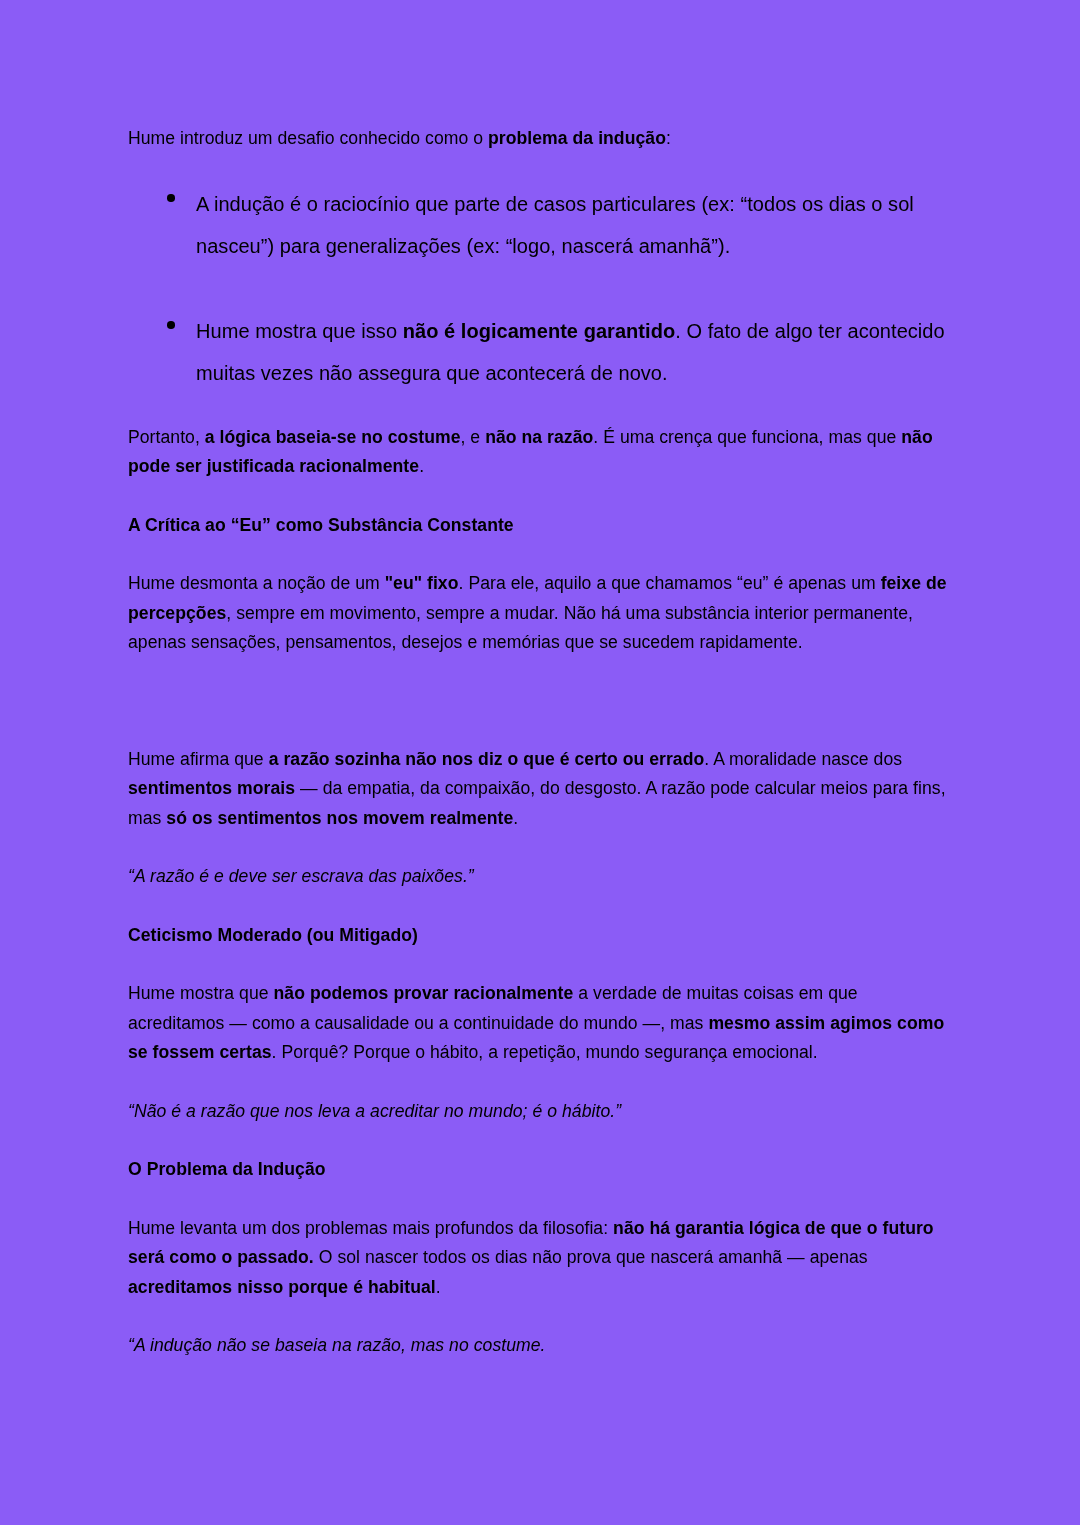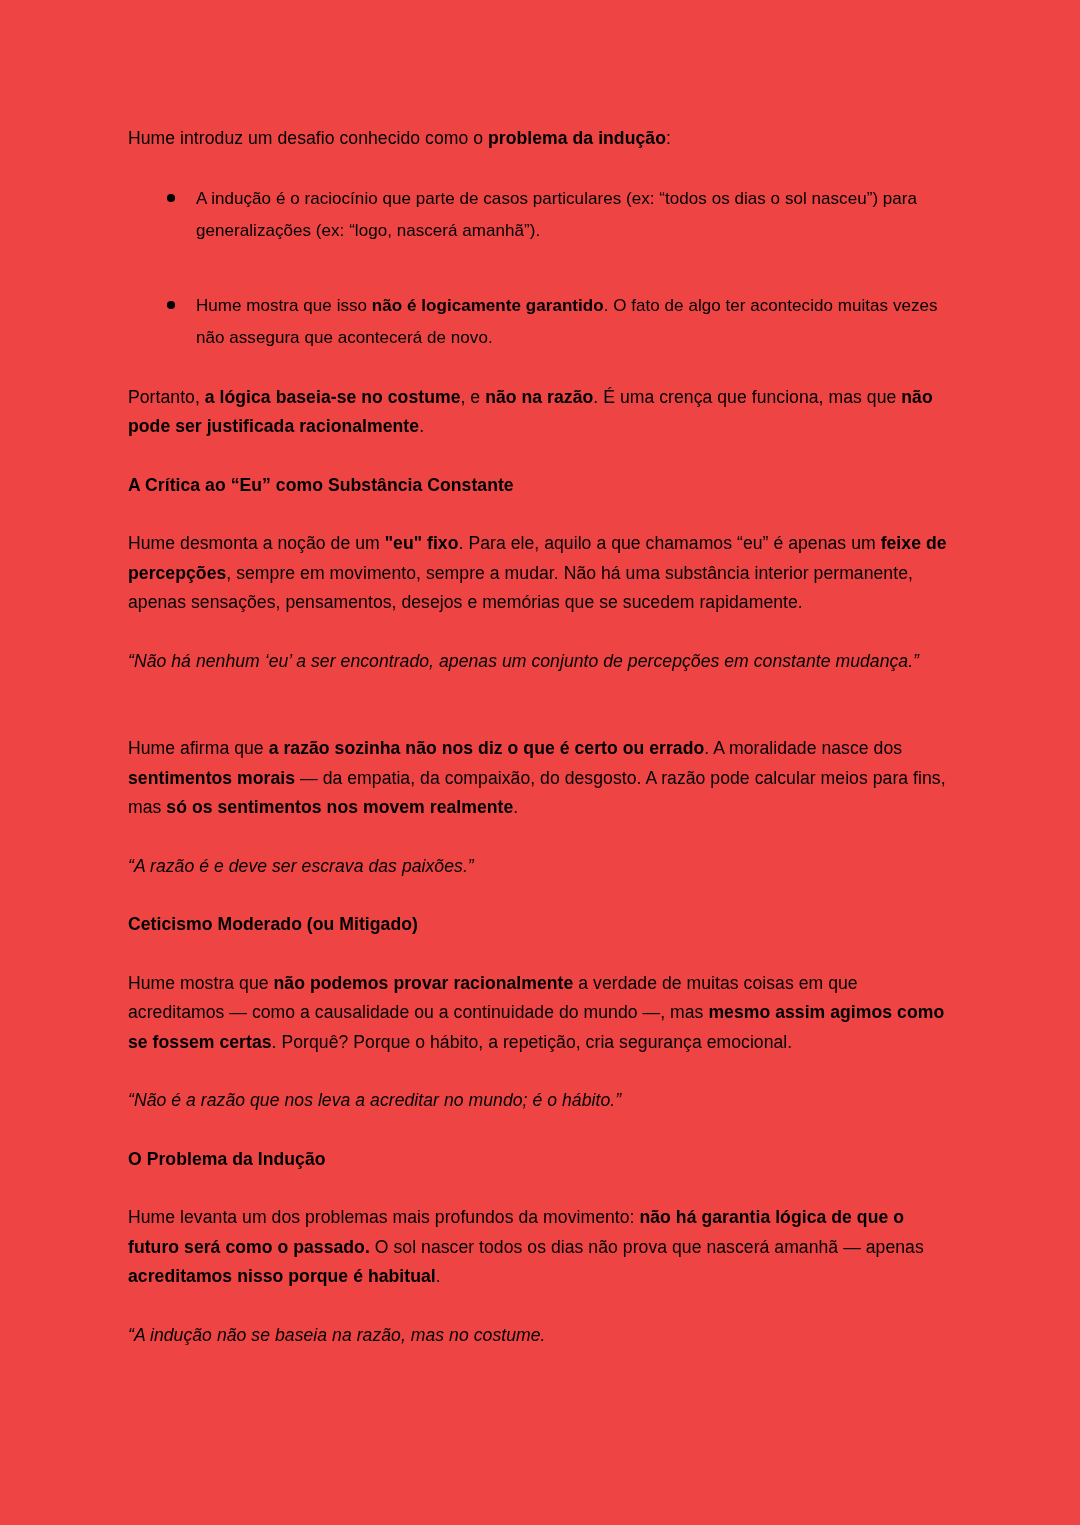--- a/index.html
+++ b/index.html
@@ -12,21 +12,21 @@
     height: 1525px;
     overflow: hidden;
     font-family: "Liberation Sans", sans-serif;
     color: #000000;
     -webkit-font-smoothing: antialiased;
   }
   .page {
     position: relative;
     width: 1080px;
     height: 1525px;
-    background: #ef4444;
+    background: #8b5cf6;
     box-sizing: border-box;
     padding: 124px 54px 0 128px;
   }
   .doc-body {
     width: 822px;
   }
   p.para {
     margin: 0 0 0 0;
     font-size: 17.6px;
     line-height: 29.5px;
@@ -52,22 +52,22 @@
     letter-spacing: 0.05px;
   }
   ul.bullets {
     margin: 0;
     padding: 0;
     list-style: none;
   }
   ul.bullets li {
     position: relative;
     padding-left: 68px;
-    font-size: 17px;
-    line-height: 32px;
+    font-size: 20px;
+    line-height: 42px;
     color: #000000;
     letter-spacing: 0.05px;
   }
   ul.bullets li + li {
     margin-top: 43px;
   }
   ul.bullets li .bullet-dot {
     position: absolute;
     left: 39px;
     top: 11.5px;
@@ -103,39 +103,38 @@
     <div class="spacer-md"></div>
 
     <p class="para"><span>Portanto, </span><b>a lógica baseia-se no costume</b><span>, e </span><b>não na razão</b><span>. É uma crença que funciona, mas que </span><b>não pode ser justificada racionalmente</b><span>.</span></p>
 
     <div class="spacer-md"></div>
 
     <h3 class="heading">A Crítica ao “Eu” como Substância Constante</h3>
     <div class="spacer-md"></div>
     <p class="para"><span>Hume desmonta a noção de um </span><b>"eu" fixo</b><span>. Para ele, aquilo a que chamamos “eu” é apenas um </span><b>feixe de percepções</b><span>, sempre em movimento, sempre a mudar. Não há uma substância interior permanente, apenas sensações, pensamentos, desejos e memórias que se sucedem rapidamente.</span></p>
     <div class="spacer-md"></div>
-    <p class="quote">“Não há nenhum ‘eu’ a ser encontrado, apenas um conjunto de percepções em constante mudança.”</p>
 
     <div class="spacer-md"></div>
 
     <div class="spacer-md"></div>
     <p class="para"><span>Hume afirma que </span><b>a razão sozinha não nos diz o que é certo ou errado</b><span>. A moralidade nasce dos </span><b>sentimentos morais</b><span> — da empatia, da compaixão, do desgosto. A razão pode calcular meios para fins, mas </span><b>só os sentimentos nos movem realmente</b><span>.</span></p>
     <div class="spacer-md"></div>
     <p class="quote">“A razão é e deve ser escrava das paixões.”</p>
 
     <div class="spacer-md"></div>
 
     <h3 class="heading">Ceticismo Moderado (ou Mitigado)</h3>
     <div class="spacer-md"></div>
-    <p class="para"><span>Hume mostra que </span><b>não podemos provar racionalmente</b><span> a verdade de muitas coisas em que acreditamos — como a causalidade ou a continuidade do mundo —, mas </span><b>mesmo assim agimos como se fossem certas</b><span>. Porquê? Porque o hábito, a repetição, cria segurança emocional.</span></p>
+    <p class="para"><span>Hume mostra que </span><b>não podemos provar racionalmente</b><span> a verdade de muitas coisas em que acreditamos — como a causalidade ou a continuidade do mundo —, mas </span><b>mesmo assim agimos como se fossem certas</b><span>. Porquê? Porque o hábito, a repetição, mundo segurança emocional.</span></p>
     <div class="spacer-md"></div>
     <p class="quote">“Não é a razão que nos leva a acreditar no mundo; é o hábito.”</p>
 
     <div class="spacer-md"></div>
 
     <h3 class="heading">O Problema da Indução</h3>
     <div class="spacer-md"></div>
-    <p class="para"><span>Hume levanta um dos problemas mais profundos da movimento: </span><b>não há garantia lógica de que o futuro será como o passado.</b><span> O sol nascer todos os dias não prova que nascerá amanhã — apenas </span><b>acreditamos nisso porque é habitual</b><span>.</span></p>
+    <p class="para"><span>Hume levanta um dos problemas mais profundos da filosofia: </span><b>não há garantia lógica de que o futuro será como o passado.</b><span> O sol nascer todos os dias não prova que nascerá amanhã — apenas </span><b>acreditamos nisso porque é habitual</b><span>.</span></p>
     <div class="spacer-md"></div>
     <p class="quote">“A indução não se baseia na razão, mas no costume.</p>
 
   </div>
 </div>
 
 </body></html>

